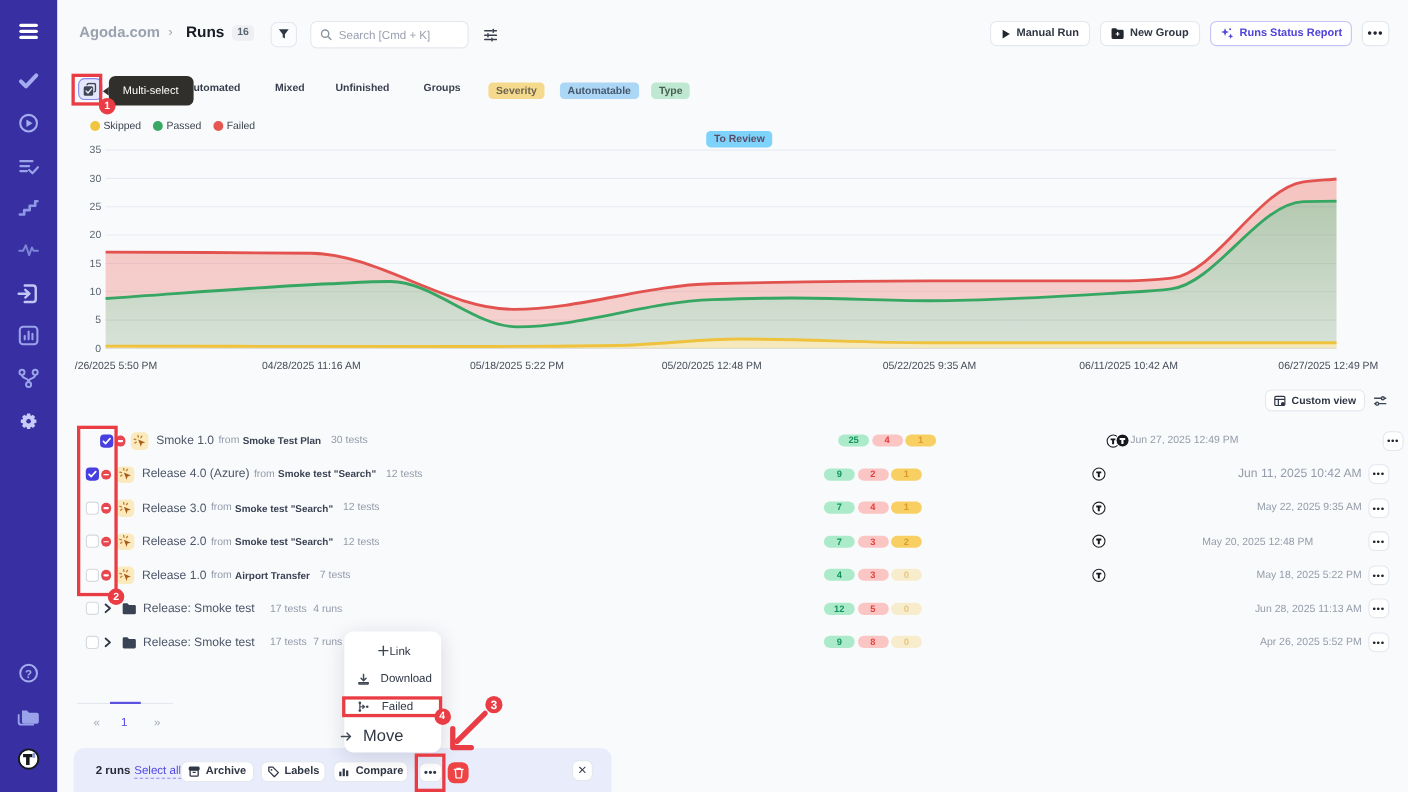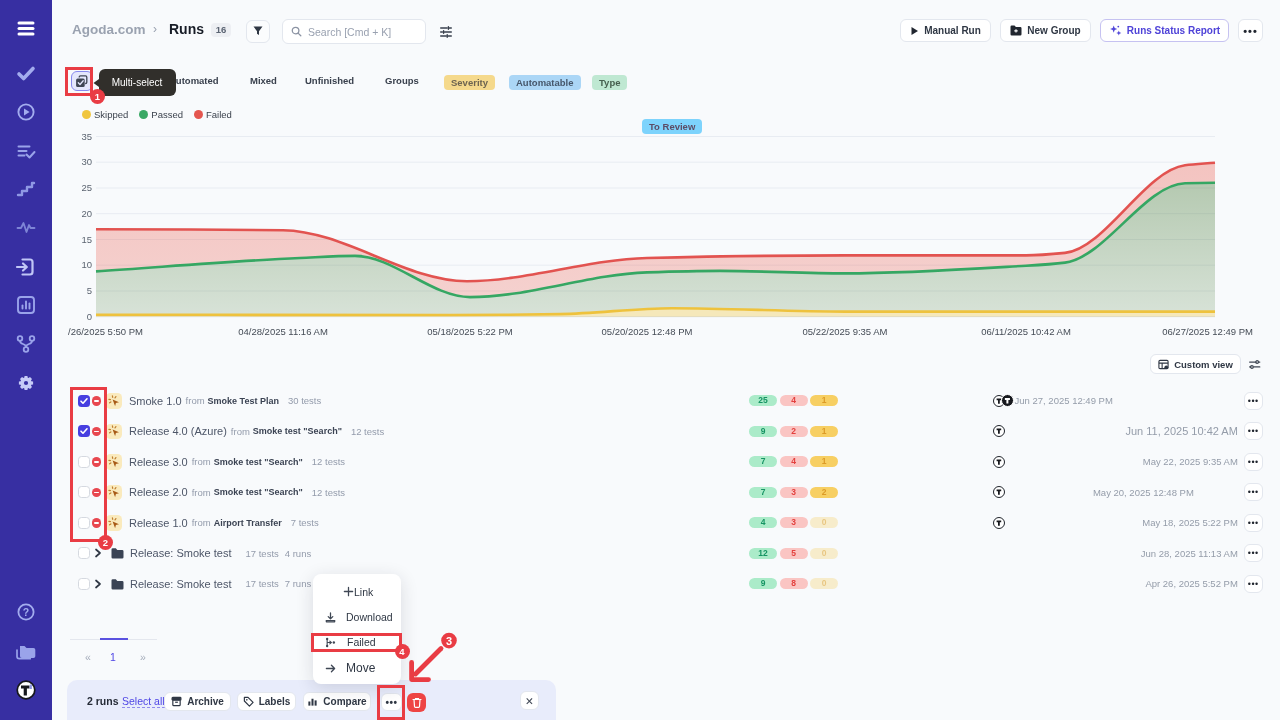--- a/index.html
+++ b/index.html
@@ -214,21 +214,21 @@
 <span>Custom view</span>
 </div>
 <svg class="abs" style="left:1248px;top:358px;" width="13" height="13" viewBox="0 0 16 16" fill="none" stroke="#3f4754" stroke-width="1.5" stroke-linecap="round">
 <path d="M2 5 h8 M13 5 h1.5"></path>
     <circle cx="11.2" cy="5" r="1.7"></circle>
 <path d="M2 11 h1.5 M7 11 h7.5"></path>
     <circle cx="4.8" cy="11" r="1.7"></circle>
 </svg>
 
 <div id="rows">
-    <div class="abs" style="left:0;top:385.5px;width:1155px;height:30.5px;">
+    <div class="abs" style="left:13px;top:385.5px;width:1155px;height:30.5px;">
       <div class="abs" style="left:77.5px;top:9.25px;width:12px;height:12px;background:#473fe0;border-radius:3.5px;">
         <svg width="12" height="12" viewBox="0 0 12 12" style="display:block">
           <path d="M3 6.2 l2 2 L9 3.8" stroke="#fff" stroke-width="1.6" fill="none" stroke-linecap="round" stroke-linejoin="round"></path>
         </svg>
       </div>
       <div class="abs" style="left:91.5px;top:10.5px;width:9.5px;height:9.5px;background:#e8474f;border-radius:50%;">
         <div style="width:5px;height:1.6px;background:#fff;border-radius:1px;margin:4px auto 0;"></div>
       </div>
       <div class="abs" style="left:106px;top:7.5px;width:15.5px;height:15.5px;background:#faeabd;border-radius:4.5px;display:flex;align-items:center;justify-content:center;">
         <svg width="12" height="12" viewBox="0 0 12 12">
@@ -498,21 +498,21 @@
   </div>
 <div class="abs menu-item" style="left:325px;top:636px;display:flex;gap:10px;align-items:center;font-size:10.5px;color:#2f3744;">
 <svg width="12" height="11" viewBox="0 0 13 12" fill="none" stroke="#3f4754" stroke-width="1.2" stroke-linecap="round">
       <circle cx="2.3" cy="2.2" r="1.3" fill="#3f4754" stroke="none"></circle>
       <circle cx="2.3" cy="9.8" r="1.3" fill="#3f4754" stroke="none"></circle>
       <path d="M2.3 3.5 v5 M2.3 6 h4.2 M5.2 4.5 L6.9 6 5.2 7.5"></path>
       <circle cx="9.6" cy="6" r="1.3" fill="#3f4754" stroke="none"></circle>
     </svg>
     <span>Failed</span>
   </div>
-<div class="abs menu-item" style="left:325px;top:661px;display:flex;gap:10px;align-items:center;font-size:12px;color:#2f3744;justify-content:space-between;">
+<div class="abs menu-item" style="left:309px;top:661px;display:flex;gap:10px;align-items:center;font-size:15px;color:#2f3744;justify-content:space-between;">
 <svg width="11" height="11" viewBox="0 0 12 12" fill="none" stroke="#3f4754" stroke-width="1.4" stroke-linecap="round" stroke-linejoin="round">
       <path d="M1.5 6 h9 M7 2.5 L10.5 6 7 9.5"></path>
     </svg>
     <span>Move</span>
   </div>
 
 <div class="red-ann" style="left:310.5px;top:633px;width:91px;height:19px;"></div>
 <div class="red-num" style="left:394.5px;top:644px;">4</div>
 <div class="red-ann" style="left:377px;top:685px;width:28px;height:35px;"></div>
 <svg class="abs" style="left:398px;top:632px;" width="60" height="58" viewBox="0 0 60 58">

